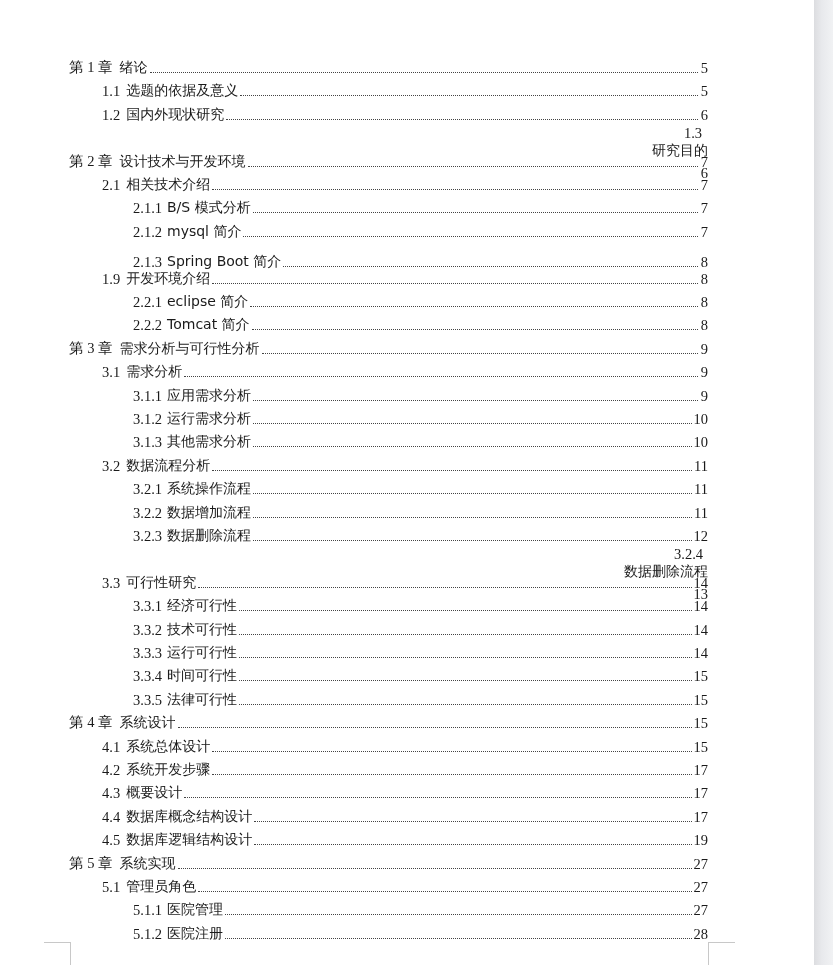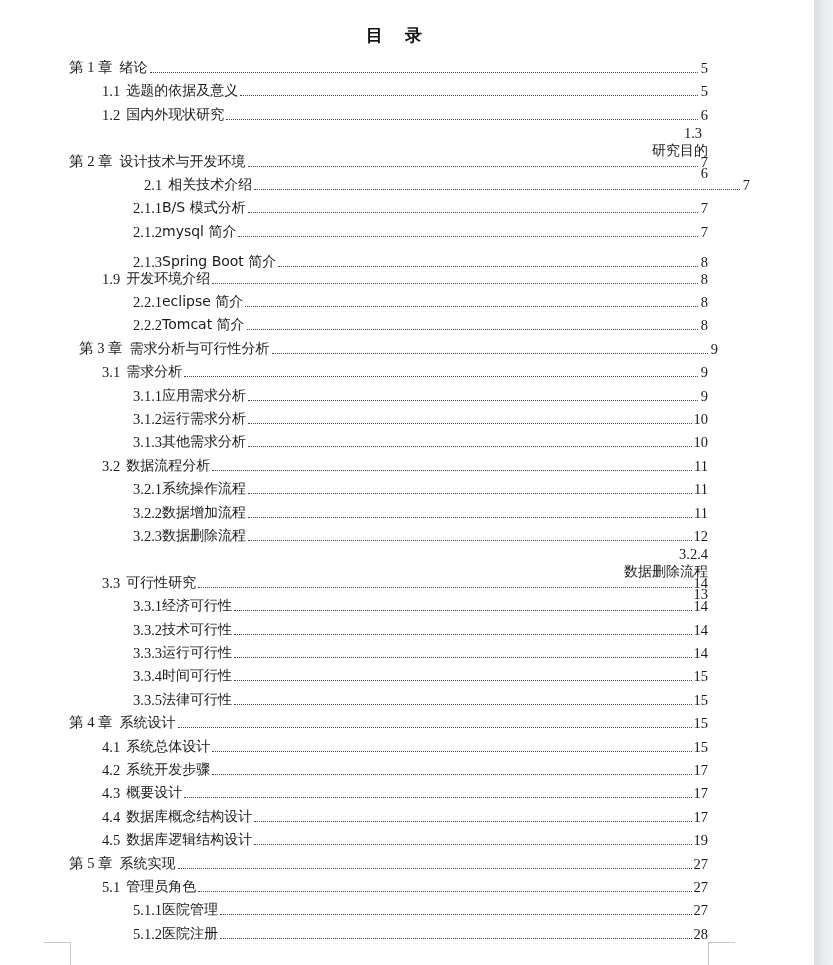--- a/index.html
+++ b/index.html
@@ -65,21 +65,21 @@
     .toc-row .num {
       flex: 0 0 auto;
     }
     .toc-row .label {
       flex: 0 0 auto;
       font-family: "DejaVu Sans", "Liberation Sans", sans-serif;
       font-size: 14px;
     }
     .toc-row.lvl0 .num { margin-right: 7px; }
     .toc-row.lvl1 .num { margin-right: 6px; }
-    .toc-row.lvl2 .num { }
+    .toc-row.lvl2 .num { margin-right: 5px; }
     .toc-row .leader {
       flex: 1 1 auto;
       margin: 0 2px 4px 2px;
       border-bottom: 1px dotted #444444;
       height: 0;
     }
     .toc-row .page-num {
       flex: 0 0 auto;
       min-width: 8px;
       text-align: right;
@@ -103,21 +103,20 @@
       top: 942px;
       border-top-width: 1px;
       border-left-width: 1px;
     }
   </style>
 </head>
 <body>
 
 <div class="viewport">
   <div class="page">
-    <div class="toc-title">目 录</div>
 
     <div class="toc-list" id="toc-list">
         <div class="toc-row lvl0" style="left: 69px; width: 639px; top: 0px;">
           <span class="num">第 1 章</span>
           <span class="label">绪论</span>
           <span class="leader"></span>
           <span class="page-num">5</span>
         </div>
         <div class="toc-row lvl1" style="left: 102px; width: 606px; top: 23.4px;">
           <span class="num">1.1</span>
@@ -136,21 +135,21 @@
           <span class="label">研究目的</span>
           <span class="leader"></span>
           <span class="page-num">6</span>
         </div>
         <div class="toc-row lvl0" style="left: 69px; width: 639px; top: 93.6px;">
           <span class="num">第 2 章</span>
           <span class="label">设计技术与开发环境</span>
           <span class="leader"></span>
           <span class="page-num">7</span>
         </div>
-        <div class="toc-row lvl1" style="left: 102px; width: 606px; top: 117px; margin-left: 42px;">
+        <div class="toc-row lvl1" style="left: 102px; width: 606px; top: 117px;">
           <span class="num">2.1</span>
           <span class="label">相关技术介绍</span>
           <span class="leader"></span>
           <span class="page-num">7</span>
         </div>
         <div class="toc-row lvl2" style="left: 133px; width: 575px; top: 140.4px;">
           <span class="num">2.1.1</span>
           <span class="label">B/S 模式分析</span>
           <span class="leader"></span>
           <span class="page-num">7</span>
@@ -178,21 +177,21 @@
           <span class="label">eclipse 简介</span>
           <span class="leader"></span>
           <span class="page-num">8</span>
         </div>
         <div class="toc-row lvl2" style="left: 133px; width: 575px; top: 257.4px;">
           <span class="num">2.2.2</span>
           <span class="label">Tomcat 简介</span>
           <span class="leader"></span>
           <span class="page-num">8</span>
         </div>
-        <div class="toc-row lvl0" style="left: 69px; width: 639px; top: 280.8px; margin-left: 10px;">
+        <div class="toc-row lvl0" style="left: 69px; width: 639px; top: 280.8px;">
           <span class="num">第 3 章</span>
           <span class="label">需求分析与可行性分析</span>
           <span class="leader"></span>
           <span class="page-num">9</span>
         </div>
         <div class="toc-row lvl1" style="left: 102px; width: 606px; top: 304.2px;">
           <span class="num">3.1</span>
           <span class="label">需求分析</span>
           <span class="leader"></span>
           <span class="page-num">9</span>

